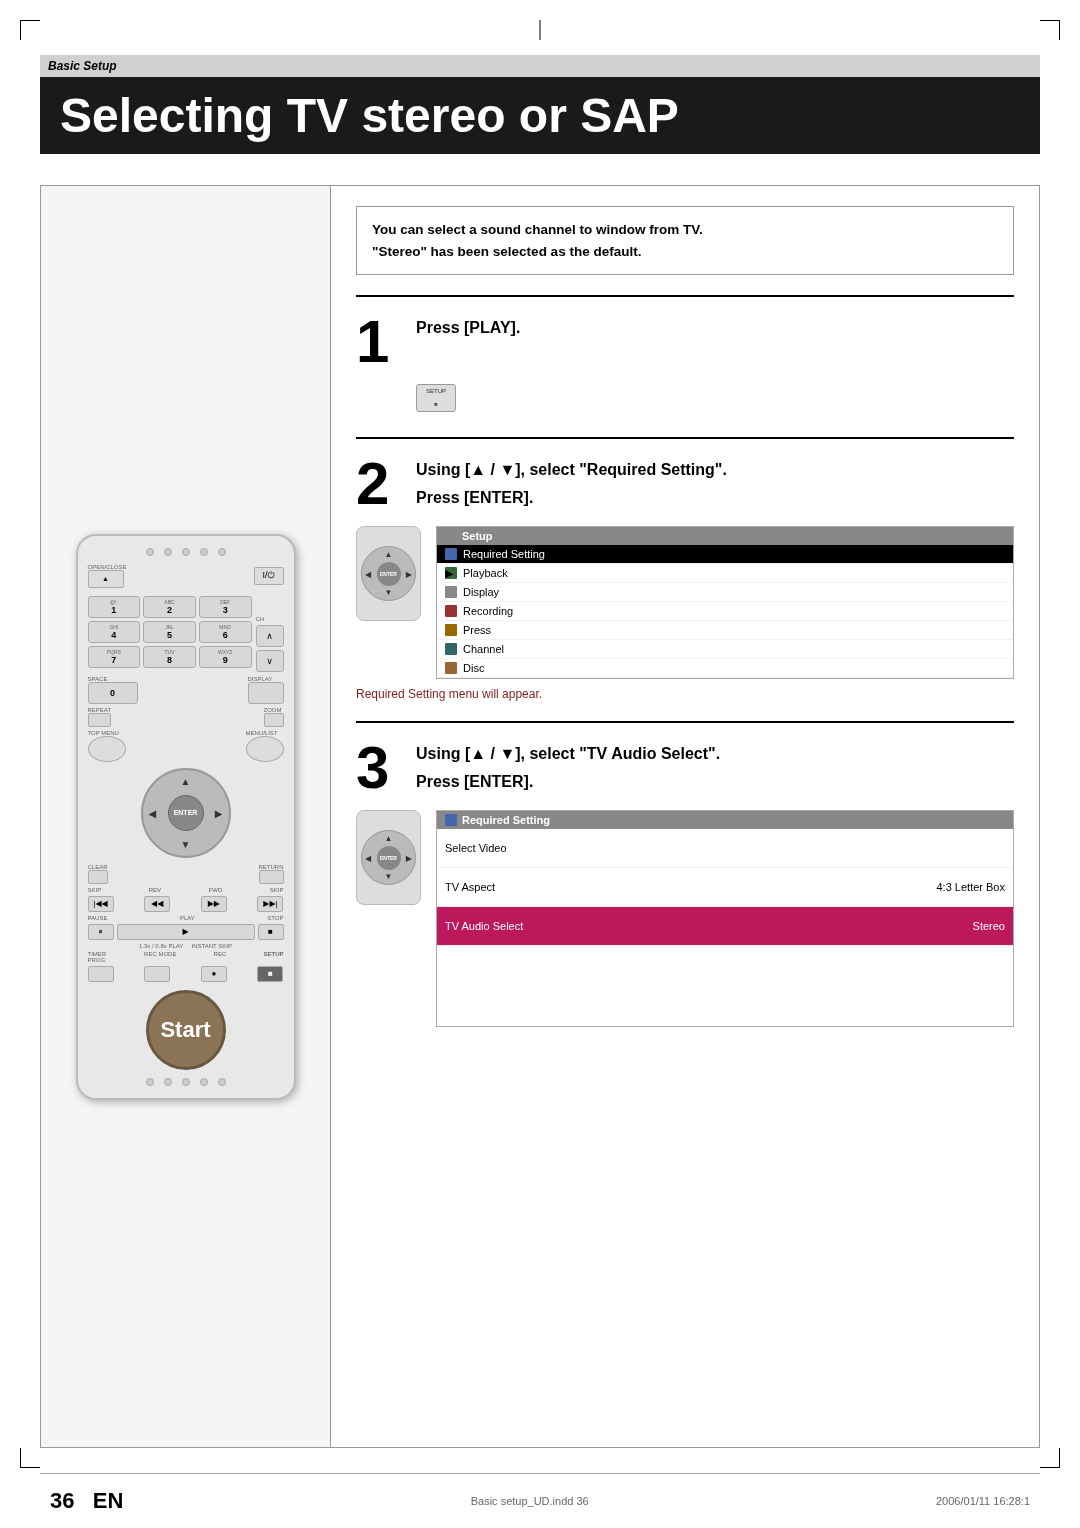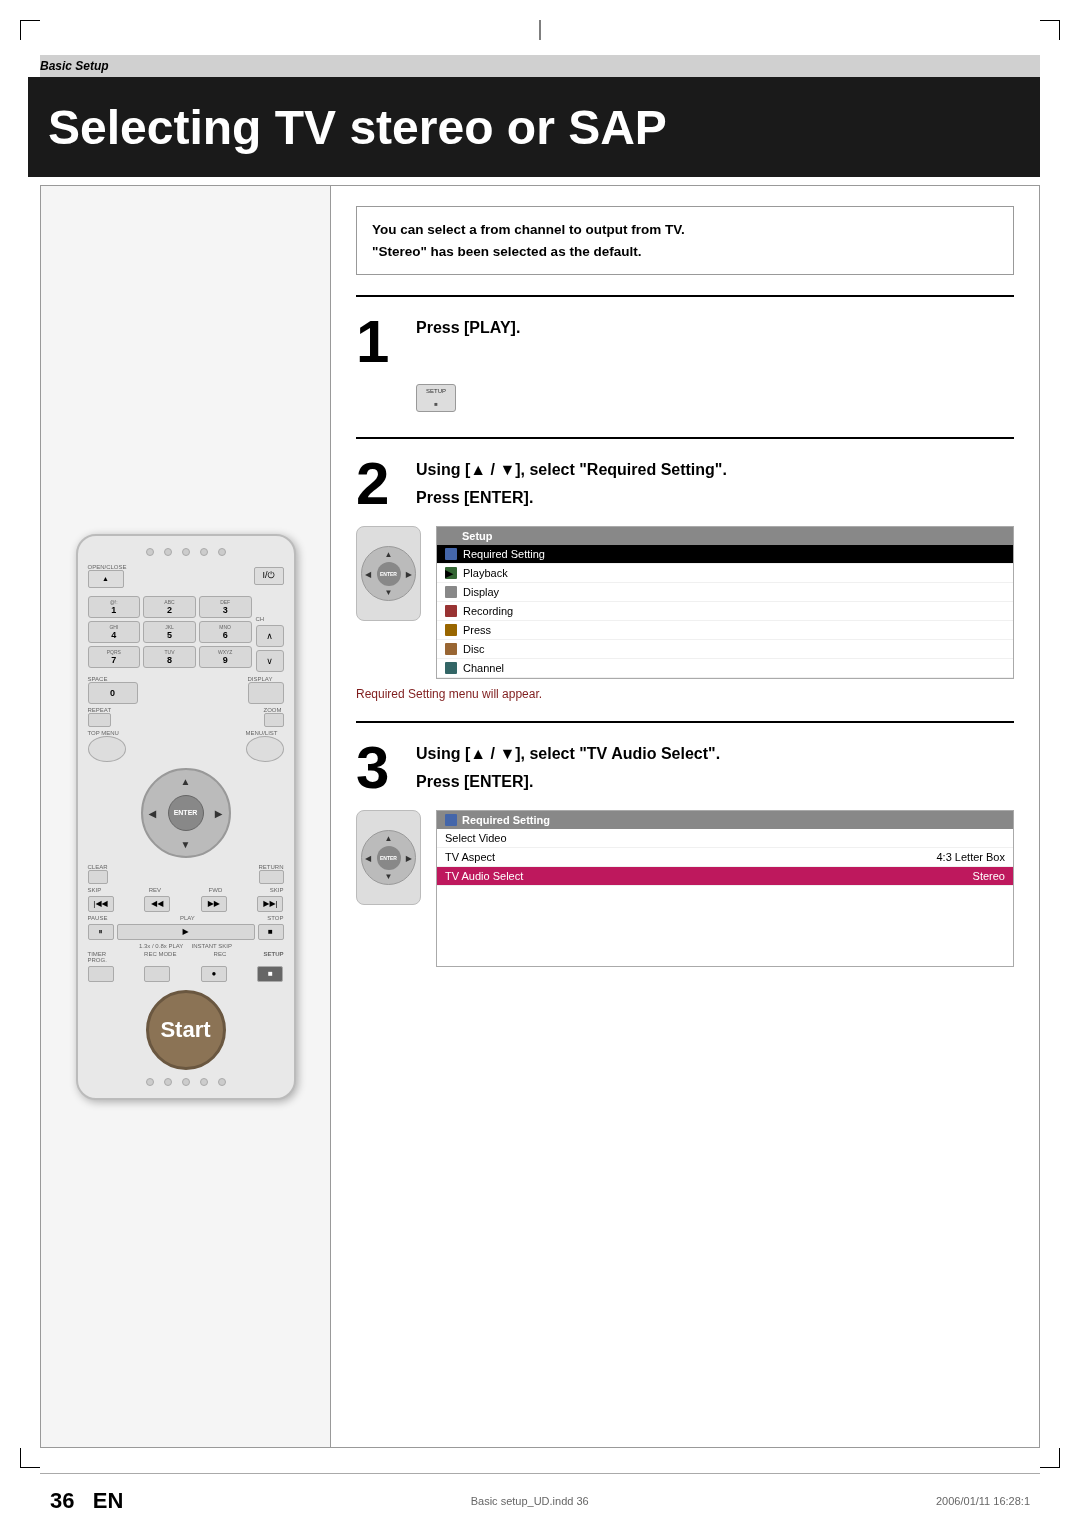--- a/index.html
+++ b/index.html
@@ -39,34 +39,35 @@
     
     .header-bar {
       position: absolute;
       top: 55px;
       left: 40px;
       right: 40px;
       height: 22px;
       background: #d0d0d0;
       display: flex;
       align-items: center;
+      padding-left: 8px;
     }
     .header-bar span {
       font-size: 12px;
       font-weight: bold;
       font-style: italic;
     }
 
     
     .title-block {
       position: absolute;
       top: 77px;
-      left: 28px;
+      left: 40px;
       right: 40px;
-      height: 100px;
+      height: 77px;
       background: #1a1a1a;
       display: flex;
       align-items: center;
       padding-left: 20px;
     }
     .title-block h1 {
       color: #fff;
       font-size: 48px;
       font-weight: bold;
     }
@@ -416,21 +417,21 @@
       flex-shrink: 0;
     }
     .menu-item-icon.blue { background: #4466aa; }
     .menu-item-icon.green { background: #336633; }
     .menu-item-icon.yellow { background: #996600; }
     .menu-item-icon.red { background: #993333; }
     .menu-item-icon.teal { background: #336666; }
     .menu-item-icon.orange { background: #996633; }
 
     .menu-row {
-      padding: 3px 8px;
+      padding: 13px 8px;
       display: flex;
       justify-content: space-between;
       align-items: center;
       font-size: 11px;
       border-bottom: 1px solid #f0f0f0;
     }
     .menu-row.highlighted-row {
       background: #be185d;
       color: #fff;
       align-items: center;
@@ -694,21 +695,21 @@
         <span></span>
         <span></span>
         <span></span>
       </div>
     </div>
   </div>
 
   <div class="right-panel">
 
     <div class="instruction-box">
-      <p>You can select a from channel to output from TV.</p>
+      <p>You can select a sound channel to window from TV.</p>
       <p>"Stereo" has been selected as the default.</p>
     </div>
 
     <div class="step-block">
       <div class="step-header">
         <span class="step-number">1</span>
         <span class="step-text">Press [PLAY].</span>
       </div>
       <div class="setup-btn-icon">
         <span style="font-size:6px; margin-top:12px; color:#555;">■</span>
@@ -756,26 +757,26 @@
           </div>
           <div class="menu-item">
             <span class="menu-item-icon red"></span>
             <span>Recording</span>
           </div>
           <div class="menu-item">
             <span class="menu-item-icon yellow"></span>
             <span>Press</span>
           </div>
           <div class="menu-item">
+            <span class="menu-item-icon teal"></span>
+            <span>Channel</span>
+          </div>
+          <div class="menu-item">
             <span class="menu-item-icon orange"></span>
             <span>Disc</span>
-          </div>
-          <div class="menu-item">
-            <span class="menu-item-icon teal"></span>
-            <span>Channel</span>
           </div>
         </div>
       </div>
       <p class="step-note">Required Setting menu will appear.</p>
     </div>
 
     <div class="step-block">
       <div class="step-header">
         <span class="step-number">3</span>
         <div>

